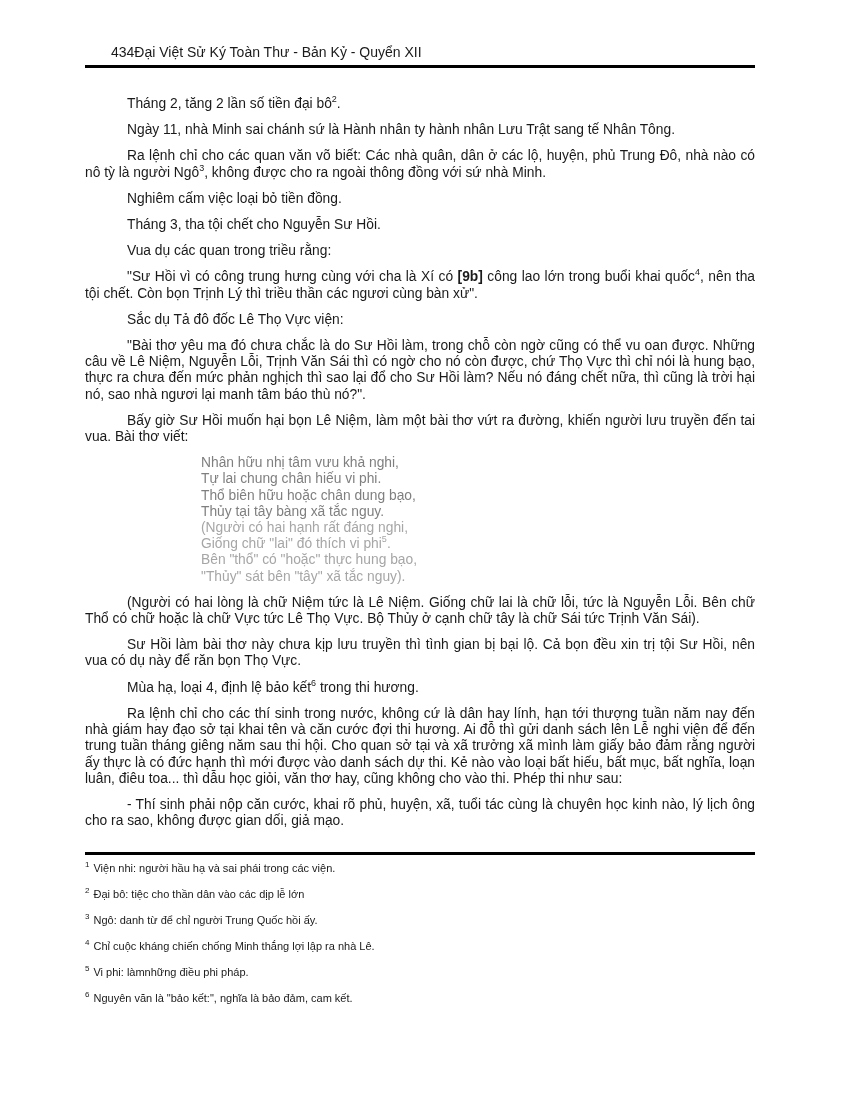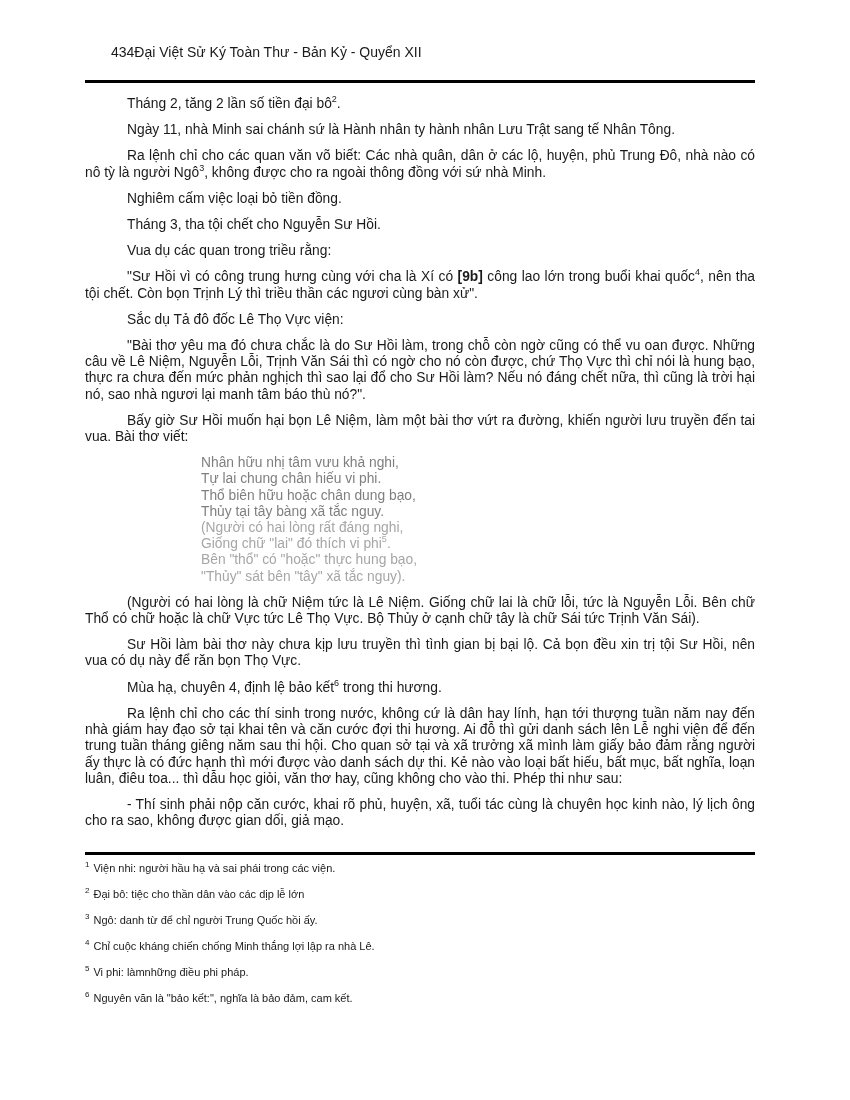--- a/index.html
+++ b/index.html
@@ -12,21 +12,21 @@
     font-family: "Liberation Sans", sans-serif;
     color: #1a1a1a;
     overflow: hidden;
   }
   .header {
     position: absolute;
     top: 44px;
     left: 85px;
     width: 670px;
     border-bottom: 3px solid #000;
-    padding-bottom: 20px;
+    padding-bottom: 5px;
   }
   .header-inner {
     display: flex;
     align-items: baseline;
     font-size: 14px;
   }
   .page-number { padding-left: 26px; white-space: nowrap; }
   .page-title { flex: 1; padding-right: 40px; }
   .content {
     position: absolute;
@@ -76,28 +76,28 @@
       <p class="para"><span>Vua dụ các quan trong triều rằng:</span></p>
       <p class="para"><span>"Sư Hồi vì có công trung hưng cùng với cha là Xí có </span><b>[9b]</b><span> công lao lớn trong buổi khai quốc</span><sup>4</sup><span>, nên tha tội chết. Còn bọn Trịnh Lý thì triều thần các ngươi cùng bàn xử".</span></p>
       <p class="para"><span>Sắc dụ Tả đô đốc Lê Thọ Vực viện:</span></p>
       <p class="para"><span>"Bài thơ yêu ma đó chưa chắc là do Sư Hồi làm, trong chỗ còn ngờ cũng có thể vu oan được. Những câu về Lê Niệm, Nguyễn Lỗi, Trịnh Văn Sái thì có ngờ cho nó còn được, chứ Thọ Vực thì chỉ nói là hung bạo, thực ra chưa đến mức phản nghịch thì sao lại đổ cho Sư Hồi làm? Nếu nó đáng chết nữa, thì cũng là trời hại nó, sao nhà ngươi lại manh tâm báo thù nó?".</span></p>
       <p class="para"><span>Bấy giờ Sư Hồi muốn hại bọn Lê Niệm, làm một bài thơ vứt ra đường, khiến người lưu truyền đến tai vua. Bài thơ viết:</span></p>
       <div class="poem">
         <div class="line" style="color: rgb(127, 127, 127);"><span>Nhân hữu nhị tâm vưu khả nghi,</span></div>
         <div class="line" style="color: rgb(127, 127, 127);"><span>Tự lai chung chân hiếu vi phi.</span></div>
         <div class="line" style="color: rgb(127, 127, 127);"><span>Thổ biên hữu hoặc chân dung bạo,</span></div>
         <div class="line" style="color: rgb(127, 127, 127);"><span>Thủy tại tây bàng xã tắc nguy.</span></div>
-        <div class="line" style="color: rgb(166, 166, 166);"><span>(Người có hai lòng rất đáng nghi,</span></div>
+        <div class="line" style="color: rgb(166, 166, 166);"><span>(Người có hai hạnh rất đáng nghi,</span></div>
         <div class="line" style="color: rgb(166, 166, 166);"><span>Giống chữ "lai" đó thích vi phi</span><sup>5</sup><span>.</span></div>
         <div class="line" style="color: rgb(166, 166, 166);"><span>Bên "thổ" có "hoặc" thực hung bạo,</span></div>
         <div class="line" style="color: rgb(166, 166, 166);"><span>"Thủy" sát bên "tây" xã tắc nguy).</span></div>
       </div>
       <p class="para"><span>(Người có hai lòng là chữ Niệm tức là Lê Niệm. Giống chữ lai là chữ lỗi, tức là Nguyễn Lỗi. Bên chữ Thổ có chữ hoặc là chữ Vực tức Lê Thọ Vực. Bộ Thủy ở cạnh chữ tây là chữ Sái tức Trịnh Văn Sái).</span></p>
       <p class="para"><span>Sư Hồi làm bài thơ này chưa kịp lưu truyền thì tình gian bị bại lộ. Cả bọn đều xin trị tội Sư Hồi, nên vua có dụ này để răn bọn Thọ Vực.</span></p>
-      <p class="para"><span>Mùa hạ, chuyên 4, định lệ bảo kết</span><sup>6</sup><span> trong thi hương.</span></p>
+      <p class="para"><span>Mùa hạ, loại 4, định lệ bảo kết</span><sup>6</sup><span> trong thi hương.</span></p>
       <p class="para"><span>Ra lệnh chỉ cho các thí sinh trong nước, không cứ là dân hay lính, hạn tới thượng tuần năm nay đến nhà giám hay đạo sở tại khai tên và căn cước đợi thi hương. Ai đỗ thì gửi danh sách lên Lễ nghi viện để đến trung tuần tháng giêng năm sau thi hội. Cho quan sở tại và xã trưởng xã mình làm giấy bảo đảm rằng người ấy thực là có đức hạnh thì mới được vào danh sách dự thi. Kẻ nào vào loại bất hiếu, bất mục, bất nghĩa, loạn luân, điêu toa... thì dẫu học giỏi, văn thơ hay, cũng không cho vào thi. Phép thi như sau:</span></p>
       <p class="para"><span>- Thí sinh phải nộp căn cước, khai rõ phủ, huyện, xã, tuổi tác cùng là chuyên học kinh nào, lý lịch ông cho ra sao, không được gian dối, giả mạo.</span></p>
     </div>
 
   <div class="footnotes" id="footnotes">
       <div class="footnote"><sup>1</sup><span>Viện nhi: người hầu hạ và sai phái trong các viện.</span></div>
       <div class="footnote"><sup>2</sup><span>Đại bô: tiệc cho thần dân vào các dịp lễ lớn</span></div>
       <div class="footnote"><sup>3</sup><span>Ngô: danh từ để chỉ người Trung Quốc hồi ấy.</span></div>
       <div class="footnote"><sup>4</sup><span>Chỉ cuộc kháng chiến chống Minh thắng lợi lập ra nhà Lê.</span></div>
       <div class="footnote"><sup>5</sup><span>Vi phi: làmnhững điều phi pháp.</span></div>

